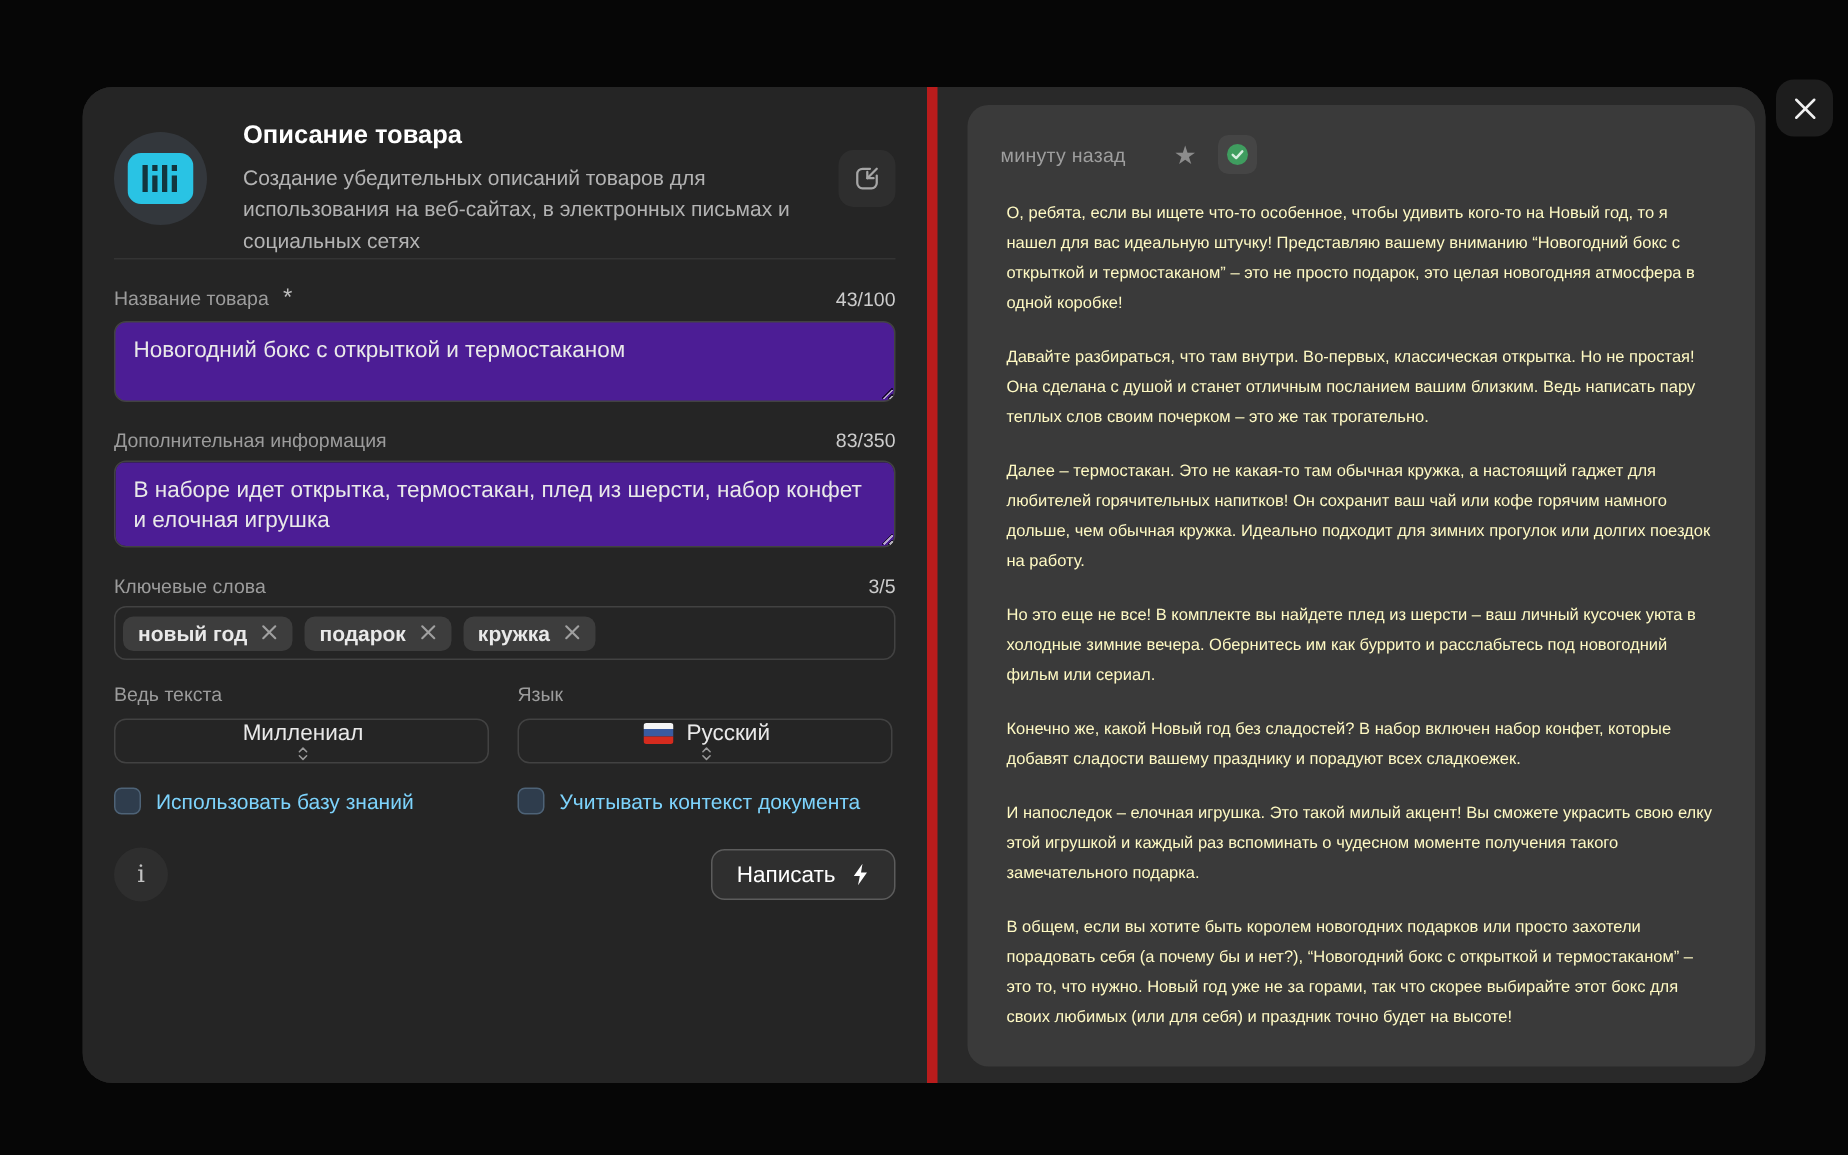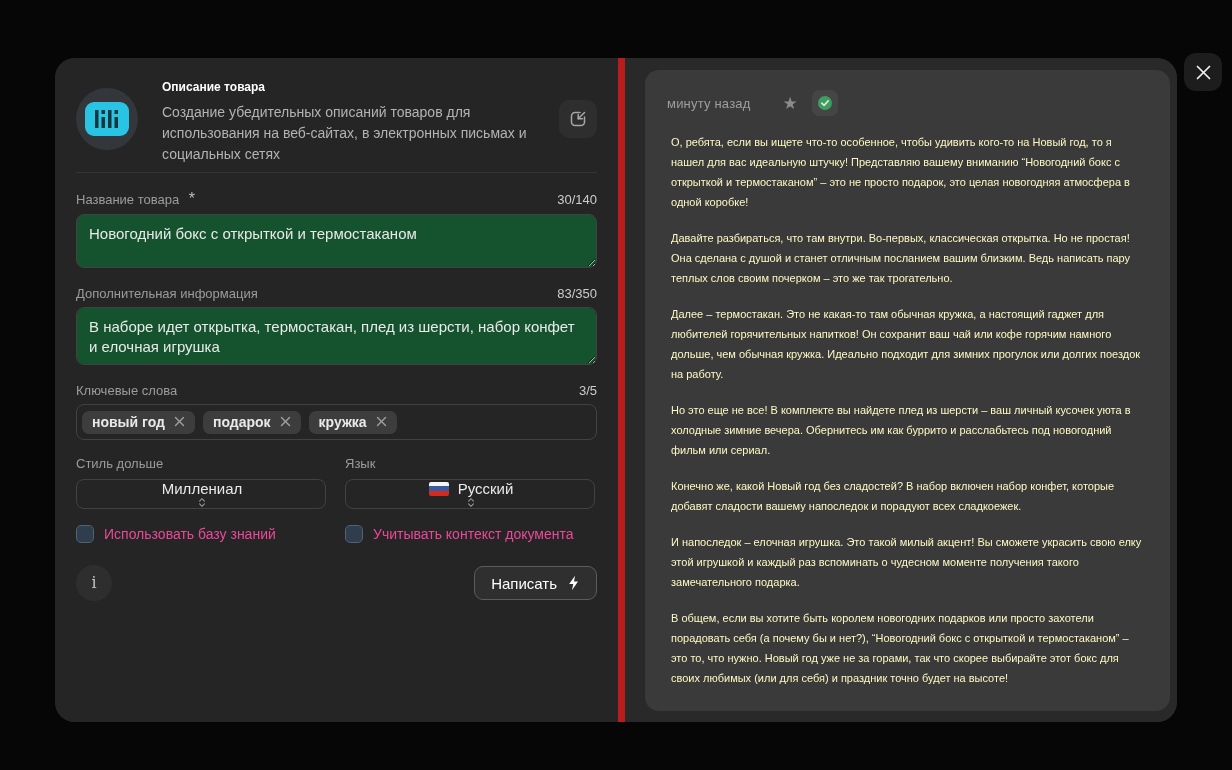--- a/index.html
+++ b/index.html
@@ -15,34 +15,34 @@
     border-radius:20px; overflow:hidden; display:flex; background:#252525;
   }
   
   .left-panel { width:563px; background:#252525; padding:0 21px; flex:none; }
   .lp-header { display:flex; position:relative; padding-top:22px; height:115px; border-bottom:1px solid #343434; }
   .avatar {
     width:62px; height:62px; border-radius:50%; background:#33373c; flex:none;
     margin-top:8px; display:flex; align-items:center; justify-content:center;
   }
   .lp-head-text { margin-left:24px; padding-right:60px; }
-  .lp-title { color:#ffffff; font-size:12px; font-weight:bold; margin:0 0 8px 0; }
+  .lp-title { color:#ffffff; font-size:17px; font-weight:bold; margin:0 0 8px 0; }
   .lp-subtitle { color:#b3b3b3; font-size:14px; line-height:21px; width:372px; }
   .icon-btn-square {
     position:absolute; right:0; top:42px; width:38px; height:38px; border-radius:10px;
     background:#2e2e2e; border:none; display:flex; align-items:center; justify-content:center;
     cursor:pointer; padding:0;
   }
   .field-label-row { display:flex; justify-content:space-between; align-items:baseline; margin-top:18px; }
   .field-label-row.first { margin-top:17px;align-items:center; }
   .field-label { color:#9c9c9c; font-size:13px; }
   .req-star { color:#bdbdbd; margin-left:5px; }
   .field-counter { color:#cccccc; font-size:13px; }
   textarea.field-input {
-    display:block; width:100%; margin-top:6px; background:#14532d;
+    display:block; width:100%; margin-top:6px; background:#4c1d95;
     border:1px solid #424242; border-radius:8px; padding:9px 12px;
     color:#e9e9e9; font-size:15px; line-height:20px;
     font-family:"Liberation Sans", sans-serif; resize:both; outline:none;
   }
   #ta-name { height:54px; }
   #ta-info { height:58px; }
   .tags-box {
     margin-top:6px; width:100%; min-height:36px; border:1px solid #424242; border-radius:8px;
     padding:4px 5px; display:flex; gap:8px; align-items:center; cursor:text;
   }
@@ -62,21 +62,21 @@
     width:20px; height:14px; border-radius:2px; overflow:hidden; margin-right:9px;
     display:inline-block; flex:none;
   }
   .flag div { height:33.4%; }
   .checkbox-row { display:flex; gap:19px; margin-top:16px; }
   .checkbox-col { width:250px; display:flex; align-items:center; cursor:pointer; }
   .checkbox {
     width:18px; height:18px; border-radius:5px; background:#2f3d4d; border:1.5px solid #4e6377;
     flex:none;
   }
-  .checkbox-label { color:#ec4899; font-size:14px; margin-left:10px; }
+  .checkbox-label { color:#7dd3fc; font-size:14px; margin-left:10px; }
   .footer-row { display:flex; justify-content:space-between; align-items:center; margin-top:22px; }
   .info-btn {
     width:36px; height:36px; border-radius:50%; background:#2e2e2e; border:none; cursor:pointer;
     color:#c2c2c2; font-size:16px; font-family:"DejaVu Serif", serif; font-style:normal;
     display:flex; align-items:center; justify-content:center; padding-bottom:2px;
   }
   .write-btn {
     height:34px; padding:0 16px; border-radius:9px; background:#2f2f2f; border:1px solid #5c5c5c;
     color:#ffffff; font-size:15px; font-family:"Liberation Sans", sans-serif; cursor:pointer;
     display:flex; align-items:center; gap:10px;
@@ -132,21 +132,21 @@
           <polyline points="10.2,5.6 10.2,9.8 14.4,9.8" fill="none" stroke="#a6a6a6" stroke-width="1.5" stroke-linecap="round" stroke-linejoin="round"></polyline>
         </svg>
       </button>
     </div>
 
     <div class="field-label-row first">
       <div>
         <span class="field-label">Название товара</span>
         <span class="req-star">*</span>
       </div>
-      <span class="field-counter">30/140</span>
+      <span class="field-counter">43/100</span>
     </div>
     <textarea id="ta-name" class="field-input" spellcheck="false" style="">Новогодний бокс с открыткой и термостаканом</textarea>
 
     <div class="field-label-row">
       <span class="field-label">Дополнительная информация</span>
       <span class="field-counter">83/350</span>
     </div>
     <textarea id="ta-info" class="field-input" spellcheck="false" style="">В наборе идет открытка, термостакан, плед из шерсти, набор конфет и елочная игрушка</textarea>
 
     <div class="field-label-row">
@@ -178,21 +178,21 @@
           <svg width="11" height="11" viewBox="0 0 11 11">
               <line x1="1.5" y1="1.5" x2="9.5" y2="9.5" stroke="#a0a0a0" stroke-width="1.4" stroke-linecap="round"></line>
               <line x1="9.5" y1="1.5" x2="1.5" y2="9.5" stroke="#a0a0a0" stroke-width="1.4" stroke-linecap="round"></line>
             </svg>
         </span>
       </span>
     </div>
 
     <div class="select-row">
       <div class="select-col">
-        <span class="field-label">Стиль дольше</span>
+        <span class="field-label">Ведь текста</span>
         <div class="select-box">
           <span class="select-value">Миллениал</span>
           <svg width="10" height="16" viewBox="0 0 10 16">
             <polyline points="1.5,6 5,2.5 8.5,6" fill="none" stroke="#9a9a9a" stroke-width="1.5" stroke-linecap="round" stroke-linejoin="round"></polyline>
             <polyline points="1.5,10 5,13.5 8.5,10" fill="none" stroke="#9a9a9a" stroke-width="1.5" stroke-linecap="round" stroke-linejoin="round"></polyline>
           </svg>
         </div>
       </div>
       <div class="select-col">
         <span class="field-label">Язык</span>
@@ -249,21 +249,21 @@
             <circle cx="8" cy="8" r="7" fill="#3f9d5f"></circle>
             <polyline points="4.8,8.2 7.1,10.4 11.2,5.9" fill="none" stroke="#d8eee0" stroke-width="1.6" stroke-linecap="round" stroke-linejoin="round"></polyline>
           </svg>
         </button>
       </div>
       <div class="result-body">
         <p>О, ребята, если вы ищете что-то особенное, чтобы удивить кого-то на Новый год, то я нашел для вас идеальную штучку! Представляю вашему вниманию “Новогодний бокс с открыткой и термостаканом” – это не просто подарок, это целая новогодняя атмосфера в одной коробке!</p>
         <p>Давайте разбираться, что там внутри. Во-первых, классическая открытка. Но не простая! Она сделана с душой и станет отличным посланием вашим близким. Ведь написать пару теплых слов своим почерком – это же так трогательно.</p>
         <p>Далее – термостакан. Это не какая-то там обычная кружка, а настоящий гаджет для любителей горячительных напитков! Он сохранит ваш чай или кофе горячим намного дольше, чем обычная кружка. Идеально подходит для зимних прогулок или долгих поездок на работу.</p>
         <p>Но это еще не все! В комплекте вы найдете плед из шерсти – ваш личный кусочек уюта в холодные зимние вечера. Обернитесь им как буррито и расслабьтесь под новогодний фильм или сериал.</p>
-        <p>Конечно же, какой Новый год без сладостей? В набор включен набор конфет, которые добавят сладости вашему напоследок и порадуют всех сладкоежек.</p>
+        <p>Конечно же, какой Новый год без сладостей? В набор включен набор конфет, которые добавят сладости вашему празднику и порадуют всех сладкоежек.</p>
         <p>И напоследок – елочная игрушка. Это такой милый акцент! Вы сможете украсить свою елку этой игрушкой и каждый раз вспоминать о чудесном моменте получения такого замечательного подарка.</p>
         <p>В общем, если вы хотите быть королем новогодних подарков или просто захотели порадовать себя (а почему бы и нет?), “Новогодний бокс с открыткой и термостаканом” – это то, что нужно. Новый год уже не за горами, так что скорее выбирайте этот бокс для своих любимых (или для себя) и праздник точно будет на высоте!</p>
       </div>
     </div>
   </div>
 </div>
 
 <button class="close-btn">
   <svg width="17" height="17" viewBox="0 0 17 17">
     <line x1="2.5" y1="2.5" x2="14.5" y2="14.5" stroke="#f0f0f0" stroke-width="1.7" stroke-linecap="round"></line>

